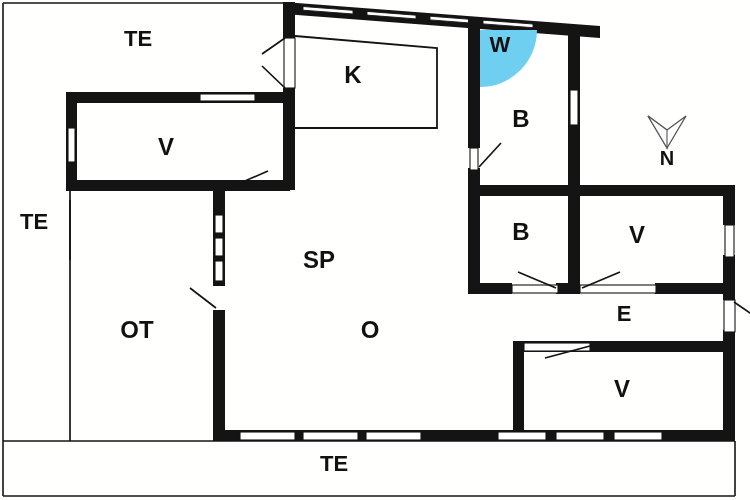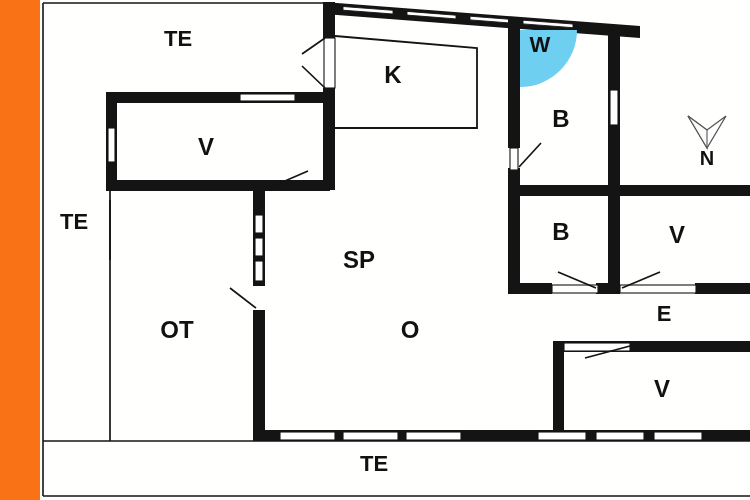--- a/index.html
+++ b/index.html
@@ -1,19 +1,19 @@
 <!DOCTYPE html>
 <html><head>
 <meta charset="utf-8">
 <title>Floor Plan</title>
 <style>
   html,body{margin:0;padding:0;background:#ffffff;}
   body{width:750px;height:500px;overflow:hidden;
        font-family:"Liberation Sans", sans-serif;}
-  #plan-root{position:relative;width:601px;height:500px;background:#f97316;padding-left:40px;}
+  #plan-root{position:relative;width:601px;height:500px;background:#8b5cf6;}
   svg{display:block;}
   .rm-label{font-family:"Liberation Sans", sans-serif;font-weight:700;fill:#111111;}
 </style>
 </head>
 <body>
 
 <div id="plan-root">
 <svg width="750" height="500" viewBox="0 0 750 500">
 
   <rect x="0" y="0" width="750" height="500" fill="#fffffd"></rect>

